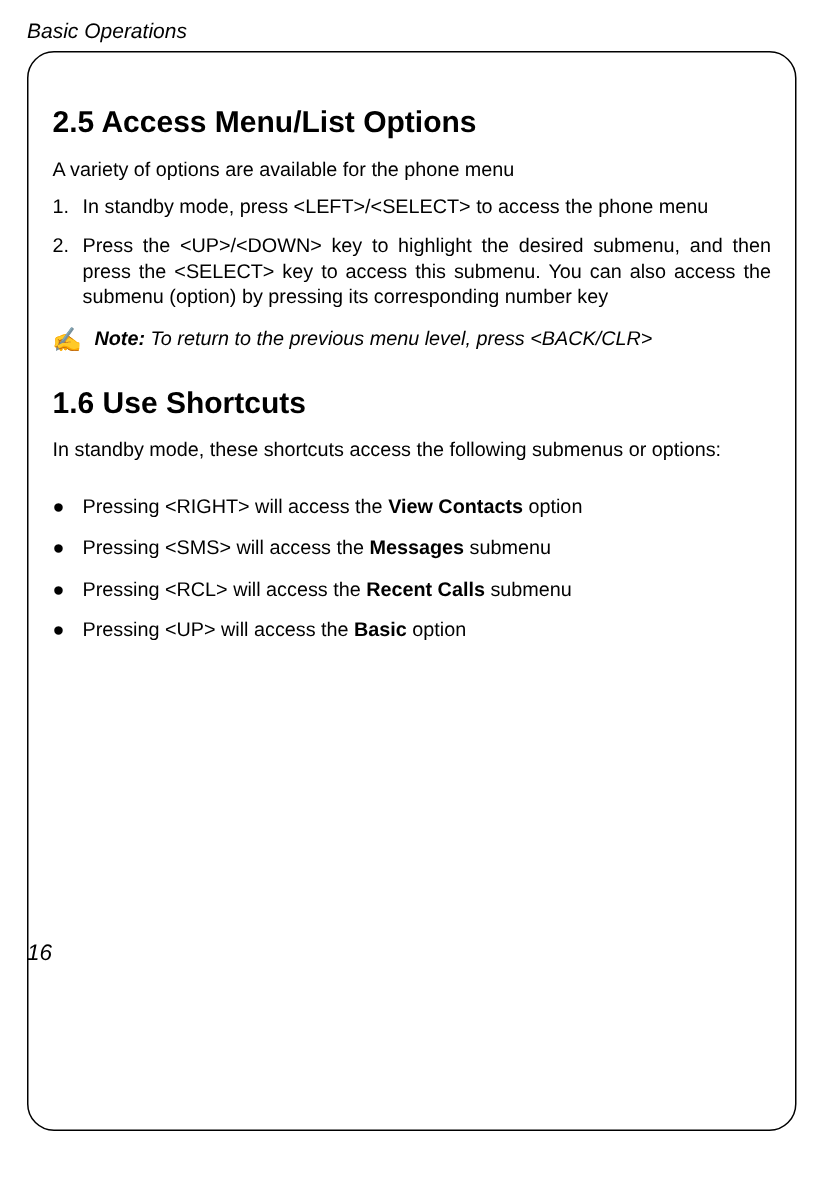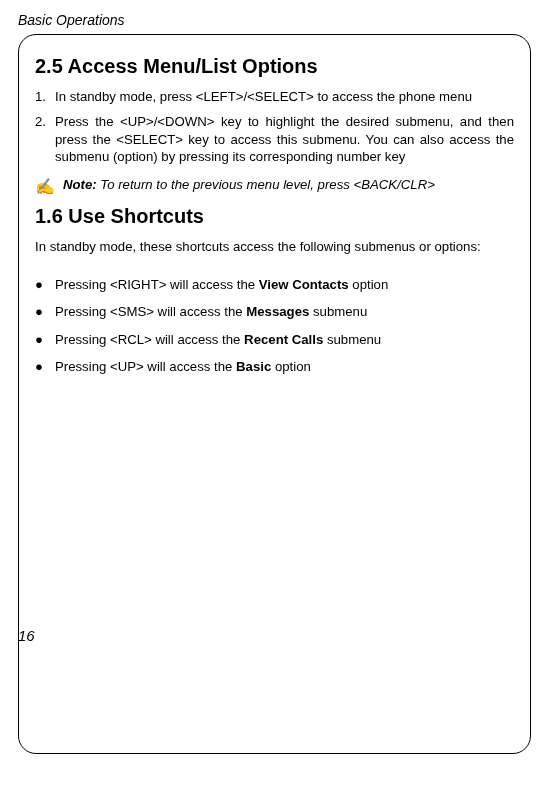--- a/index.html
+++ b/index.html
@@ -1,20 +1,20 @@
 <!DOCTYPE html>
 <html><head>
 <meta charset="utf-8">
 <style>
   * { box-sizing: border-box; margin: 0; padding: 0; }
   html, body { width: 545px; height: 790px; background: #fff; font-family: Arial, Helvetica, sans-serif; color: #000; }
   .page { width: 545px; height: 664px; padding: 12px 14px 18px 18px; position: relative; }
   .header { font-style: italic; font-size: 14px; margin-bottom: 6px; }
   .frame { border: 1px solid #000; border-radius: 18px; height: 720px; padding: 16px 16px 16px 16px; overflow: hidden; }
-  h2 { font-size: 20px; font-weight: bold; margin: 4px 0 10px 0; }
+  h2 { font-size: 20px; font-weight: bold; margin: 20px 0 10px 0; }
   .para { font-size: 13.2px; line-height: 1.3; margin-bottom: 8px; text-align: left; }
   .ol { list-style: none; margin: 0 0 10px 0; }
   .ol .item { display: flex; font-size: 13.2px; line-height: 1.32; margin-bottom: 8px; text-align: justify; }
   .ol .num { flex: 0 0 20px; }
   .ol .txt { flex: 1; }
   .note-block { display: flex; font-size: 13.2px; line-height: 1.35; margin-bottom: 8px; }
   .note-icon { flex: 0 0 28px; font-size: 16px; }
   .note-body { flex: 1; }
   .note-label { font-style: italic; font-weight: bold; }
   .note-text { font-style: italic; }
@@ -27,20 +27,21 @@
   .pagenum { position: absolute; bottom: 20px; left: 18px; font-style: italic; font-size: 15px; }
 </style>
 </head>
 <body>
 
 <div class="page">
   <div class="header">Basic Operations</div>
   <div class="frame">
 
     <h2>2.5 Access Menu/List Options</h2>
+    <p class="para">A variety of options are available for the phone menu</p>
 
     <ol class="ol">
       <li class="item">
         <span class="num">1.</span>
         <span class="txt">In standby mode, press &lt;LEFT&gt;/&lt;SELECT&gt; to access the phone menu</span>
       </li>
       <li class="item">
         <span class="num">2.</span>
         <span class="txt">Press the &lt;UP&gt;/&lt;DOWN&gt; key to highlight the desired submenu, and then press the &lt;SELECT&gt; key to access this submenu. You can also access the submenu (option) by pressing its corresponding number key</span>
       </li>

